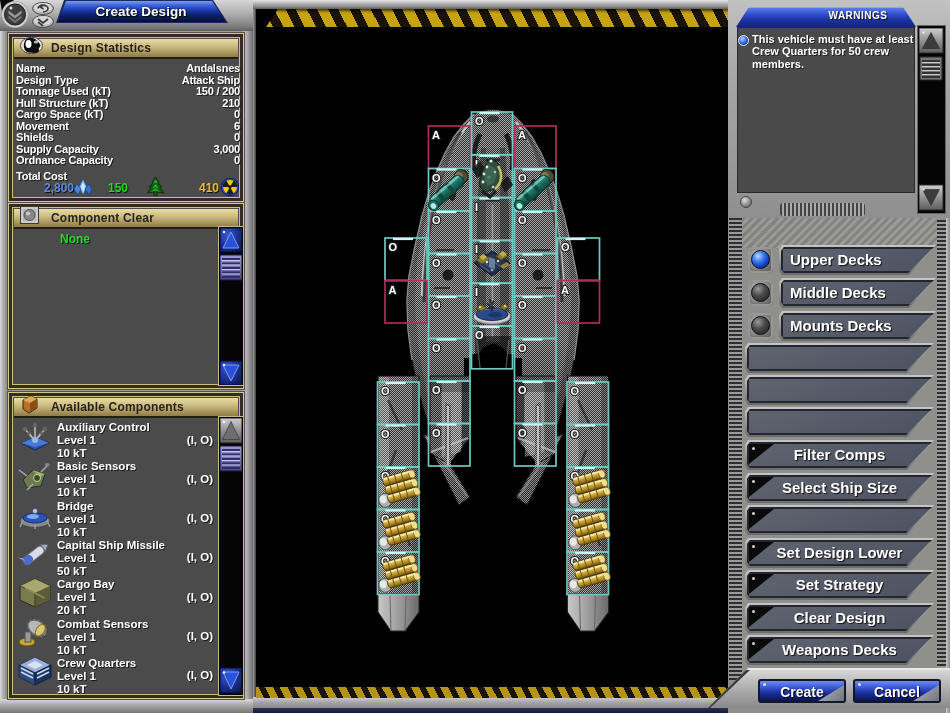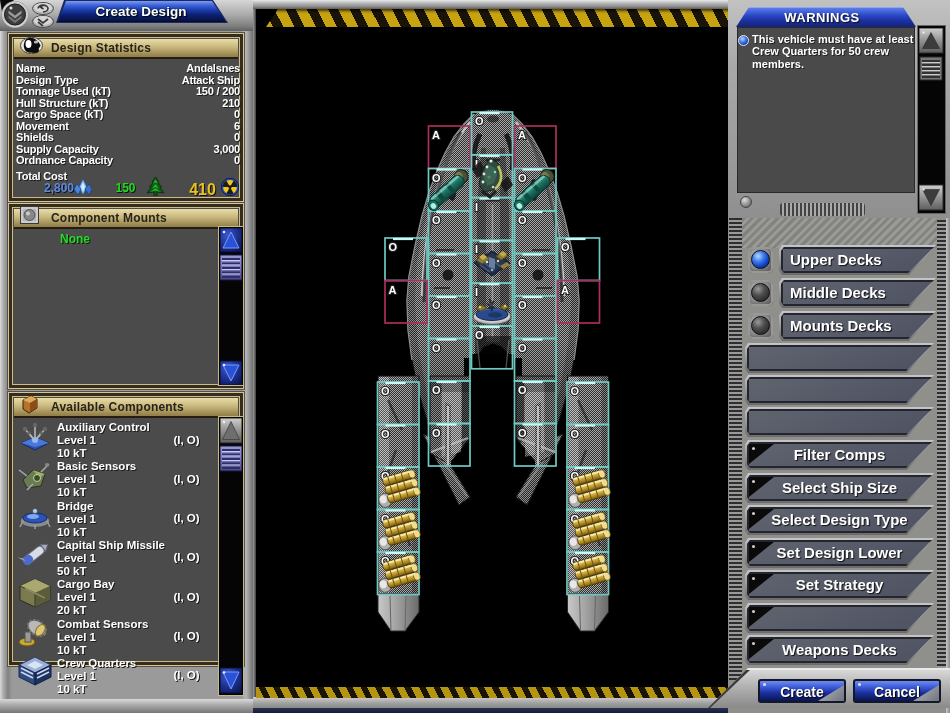--- a/index.html
+++ b/index.html
@@ -39,21 +39,21 @@
 #bannertext { left:58px; top:3.5px; width:166px; text-align:center; color:#fff;
   font-size:13.5px; text-shadow:1px 1px 1px #000, 0 0 2px #023; }
 .goldpanel { background:#362c1d; border:1px solid #d3c692; box-shadow:0 0 0 1px #55504a; }
 .gp-in { position:absolute; left:3px; top:3px; right:3px; bottom:3px; border:1px solid #cabc87; background:#4b4b4b; }
 .phead { position:absolute; left:1px; top:1px; right:1px; height:20px;
   background:linear-gradient(#eadca4,#c9b87e 45%,#94804a 95%);
   border-bottom:2px solid #241d10; color:#26231a; font-size:12px; line-height:19px; padding-left:37px; letter-spacing:0.2px; }
 
 #panel-stats { left:8px; top:33px; width:236px; height:169px; }
 #panel-mounts { left:8px; top:203px; width:236px; height:186px; }
-#panel-avail { left:8px; top:392px; width:236px; height:274px; }
+#panel-avail { left:8px; top:392px; width:236px; height:307px; }
 
 .statrow { position:absolute; left:16px; width:224px; height:12px; color:#fff; font-size:11px; letter-spacing:-0.2px; text-shadow:1px 1px 0 #1a1a1a; white-space:nowrap; }
 .statrow b { position:absolute; right:0; font-weight:bold; }
 
 
 .sbar { position:absolute; background:#050505; border:1px solid #c7b984; }
 
 
 #rightpanel { left:728px; top:0; width:222px; height:713px; background:#8f8f8b; }
 .rib { position:absolute; width:13px;
@@ -99,21 +99,21 @@
 #createpanel:before { content:""; position:absolute; left:2px; top:0; width:100%; height:100%;
   background:linear-gradient(#d8d8d8,#b4b4b4 40%,#8a8a8a);
   clip-path:polygon(40px 0, 100% 0, 100% 100%, 0 100%); }
 .bluebtn { position:absolute; top:679px; width:88px; height:24px; border:2px solid #14162a; border-radius:3px;
   background:linear-gradient(#6f8cf0 0%,#3c5cd8 30%,#1a2f9c 60%,#0a1650 100%); }
 .bluebtn .gfold { position:absolute; right:0; bottom:0; width:26px; height:16px;
   background:linear-gradient(135deg,#b8bcc4,#70747c); clip-path:polygon(100% 0, 100% 100%, 0 100%); }
 .bluebtn b { position:absolute; width:100%; text-align:center; top:2.5px; color:#fff; font-size:14px; text-shadow:1px 1px 1px #000; }
 .bluebtn .dot { position:absolute; left:3px; top:2px; width:3px; height:3px; background:#dfe4ff; border-radius:50%; }
 .centry { left:57px; color:#fff; font-size:11.5px; line-height:13.1px; text-shadow:1px 1px 0 #1a1a1a; }
-.cio { left:160px; width:53px; text-align:center; color:#fff; font-size:11.5px; text-shadow:1px 1px 0 #1a1a1a; }
+.cio { left:160px; width:53px; text-align:right; color:#fff; font-size:11.5px; text-shadow:1px 1px 0 #1a1a1a; }
 </style>
 </head>
 <body>
 <div id="root">
 
   <div class="abs" id="viewport"></div>
   <div class="abs" id="topbar"></div>
   <div class="abs" id="botbar"></div>
   <div class="abs hazard" id="haztop"></div>
   <div class="abs" id="hazbot"></div>
@@ -505,21 +505,21 @@
 
 </svg>
 
   <div class="abs" id="rightpanel"></div>
   <div class="abs rib" style="left:729px;top:218px;height:462px"></div>
   <div class="abs rib" style="left:937px;top:220px;height:460px"></div>
   <div class="abs" style="left:946px;top:0;width:4px;height:713px;background:linear-gradient(90deg,#c8c8c8,#8a8a8a)"></div>
   <div class="abs" id="warnframe"></div>
   <div class="abs" style="left:742px;top:218px;width:195px;height:30px;background:repeating-linear-gradient(135deg,#83837f 0 3px,#9a9a96 3px 6px)"></div>
   <div class="abs" id="warnhead"></div>
-  <div class="abs plabel" style="left:732px;top:10px;width:180px;font-size:13px;letter-spacing:0.5px;">WARNINGS</div>
+  <div class="abs plabel" style="left:768px;top:10px;width:180px;font-size:10px;letter-spacing:0.5px;">WARNINGS</div>
   <div class="abs" id="warnbody"></div>
   <div class="abs" id="warndot"></div>
   <div class="abs" id="warntext">This vehicle must have at least<br>Crew Quarters for 50 crew<br>members.</div>
 
   <div class="abs sbar" style="left:917px;top:25px;width:29px;height:189px;border-color:#666;"></div>
   <svg class="abs" style="left:919px;top:28px" width="25" height="184">
     <defs>
       <linearGradient id="mbtn" x1="0" y1="0" x2="0" y2="1">
         <stop offset="0" stop-color="#cfcfcf"></stop>
           <stop offset=".5" stop-color="#939393"></stop>
@@ -582,41 +582,41 @@
   <div class="abs fold" style="left:749px;top:477px">
       <i></i>
     </div>
   <div class="abs plabel" style="top:479px">Select Ship Size</div>
 
   <div class="abs plate-hi" style="top:505px"></div>
     <div class="abs plate" style="top:507px"></div>
   <div class="abs fold" style="left:749px;top:509px">
       <i></i>
     </div>
-  <div class="abs plabel" style="top:511px">Select Design Type</div>
 
   <div class="abs plate-hi" style="top:538px"></div>
     <div class="abs plate" style="top:540px"></div>
   <div class="abs fold" style="left:749px;top:542px">
       <i></i>
     </div>
   <div class="abs plabel" style="top:544px">Set Design Lower</div>
 
   <div class="abs plate-hi" style="top:570px"></div>
     <div class="abs plate" style="top:572px"></div>
   <div class="abs fold" style="left:749px;top:574px">
       <i></i>
     </div>
   <div class="abs plabel" style="top:576px">Set Strategy</div>
 
   <div class="abs plate-hi" style="top:603px"></div>
     <div class="abs plate" style="top:605px"></div>
   <div class="abs fold" style="left:749px;top:607px">
       <i></i>
     </div>
+  <div class="abs plabel" style="top:609px">Clear Design</div>
 
   <div class="abs plate-hi" style="top:635px"></div>
     <div class="abs plate" style="top:637px"></div>
   <div class="abs fold" style="left:749px;top:639px">
       <i></i>
     </div>
   <div class="abs plabel" style="top:641px">Weapons Decks</div>
 
   <div class="abs" id="createpanel"></div>
   <div class="abs bluebtn" style="left:758px">
@@ -653,21 +653,21 @@
     <path d="M38 19 L43 23 L48 19 M38 22 L43 26" fill="none" stroke="#3a3a3a" stroke-width="1.7"></path>
   </svg>
 
   <div class="abs goldpanel" id="panel-stats">
       <div class="gp-in">
         <div class="phead">Design  Statistics</div>
       </div>
     </div>
   <div class="abs goldpanel" id="panel-mounts">
       <div class="gp-in">
-        <div class="phead">Component Mounts</div>
+        <div class="phead">Component Clear</div>
       </div>
     </div>
   <div class="abs goldpanel" id="panel-avail">
       <div class="gp-in">
         <div class="phead">Available Components</div>
       </div>
     </div>
 
   <svg class="abs" style="left:20px;top:37px" width="23" height="17">
     <ellipse cx="11.5" cy="8.5" rx="11" ry="8.2" fill="#e8e8e8" stroke="#4a4a42"></ellipse>
@@ -698,27 +698,27 @@
   <div class="abs statrow" style="top:142.5px">Supply Capacity<b>3,000</b></div>
   <div class="abs statrow" style="top:154px">Ordnance Capacity<b>0</b></div>
   <div class="abs statrow" style="top:170px">Total Cost</div>
   <div class="abs" style="top:181px;left:16px;width:58px;text-align:right;color:#5d8ae0;font-size:12px;text-shadow:1px 1px 0 #111">2,800</div>
   <svg class="abs" style="left:74px;top:179px" width="18" height="17">
     <polygon points="9,0 13,8 9,16 5,8" fill="#7fb8f8" stroke="#1a4a9a" stroke-width="0.6"></polygon>
     <polygon points="3,5 7,10 4,16 0,10" fill="#4a86e0" stroke="#123a80" stroke-width="0.6"></polygon>
     <polygon points="15,5 18,10 15,16 11,10" fill="#3a6ec8" stroke="#123a80" stroke-width="0.6"></polygon>
     <polygon points="9,3 11,8 9,13 7,8" fill="#d8ecff"></polygon>
   </svg>
-  <div class="abs" style="top:181px;left:108px;width:35px;text-align:center;color:#1ddb1d;font-size:12px;text-shadow:1px 1px 0 #111">150</div>
+  <div class="abs" style="top:181px;left:108px;width:35px;text-align:left;color:#1ddb1d;font-size:12px;text-shadow:1px 1px 0 #111">150</div>
   <svg class="abs" style="left:146px;top:177px" width="19" height="19">
     <path d="M9.5 0 L13 5 L12 5.5 L15.5 10 L14 10.5 L18 16 L11 15 L11 19 L8 19 L8 15 L1 16 L5 10.5 L3.5 10 L7 5.5 L6 5 Z" fill="#0e5c12" stroke="#042a06" stroke-width="0.8"></path>
     <path d="M9.5 2.5 L12 6.5 L9.5 5.5 L7 6.5 Z M9.5 7 L13 11.5 L9.5 10 L6 11.5 Z" fill="#2fae36"></path>
     <path d="M9.5 11 L14.5 15 L9.5 13.5 L4.5 15 Z" fill="#2fae36"></path>
   </svg>
-  <div class="abs" style="top:181px;left:186px;width:33px;text-align:center;color:#e8c020;font-size:16px;text-shadow:1px 1px 0 #111">410</div>
+  <div class="abs" style="top:181px;left:186px;width:33px;text-align:right;color:#e8c020;font-size:12px;text-shadow:1px 1px 0 #111">410</div>
   <svg class="abs" style="left:221px;top:178px" width="18" height="18">
     <circle cx="9" cy="9" r="8.7" fill="#2a50c8" stroke="#0a1a50"></circle>
     <circle cx="9" cy="9" r="6.9" fill="#f0c818"></circle>
     <path d="M9 9 L9 1.6 A7.4 7.4 0 0 1 15.4 5.3 Z" fill="#1c1c1c" transform="rotate(30 9 9)"></path>
     <path d="M9 9 L9 1.6 A7.4 7.4 0 0 1 15.4 5.3 Z" fill="#1c1c1c" transform="rotate(150 9 9)"></path>
     <path d="M9 9 L9 1.6 A7.4 7.4 0 0 1 15.4 5.3 Z" fill="#1c1c1c" transform="rotate(270 9 9)"></path>
     <circle cx="9" cy="9" r="1.7" fill="#1c1c1c"></circle>
   </svg>
 
   <div class="abs" style="top:232px;left:60px;color:#22dd22;font-size:12px;text-shadow:1px 1px 0 #111">None</div>

